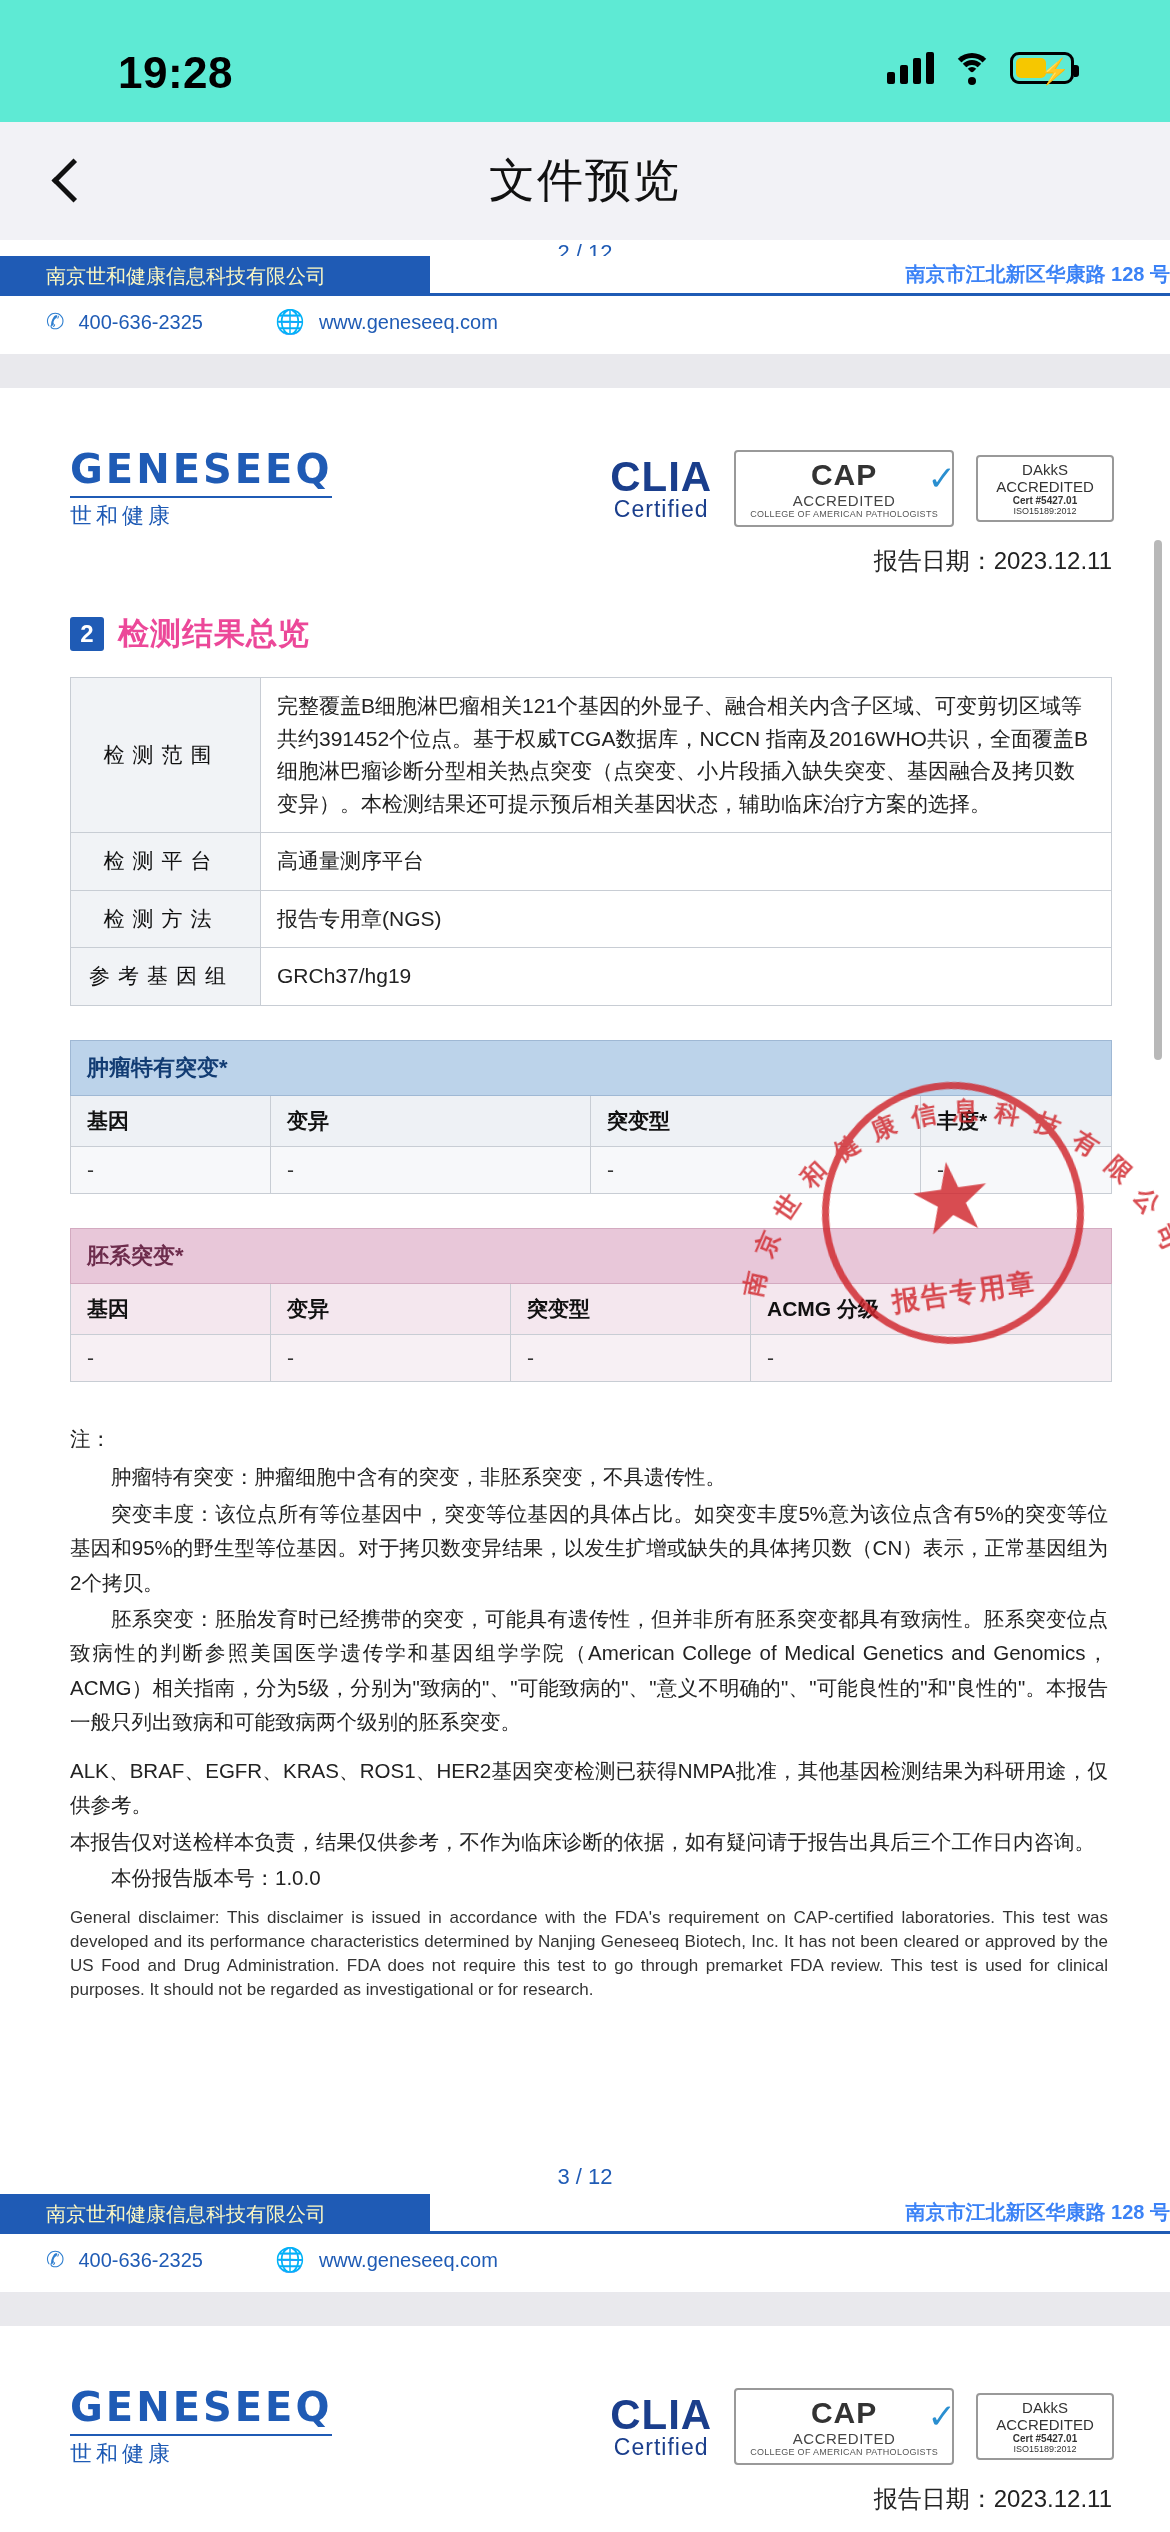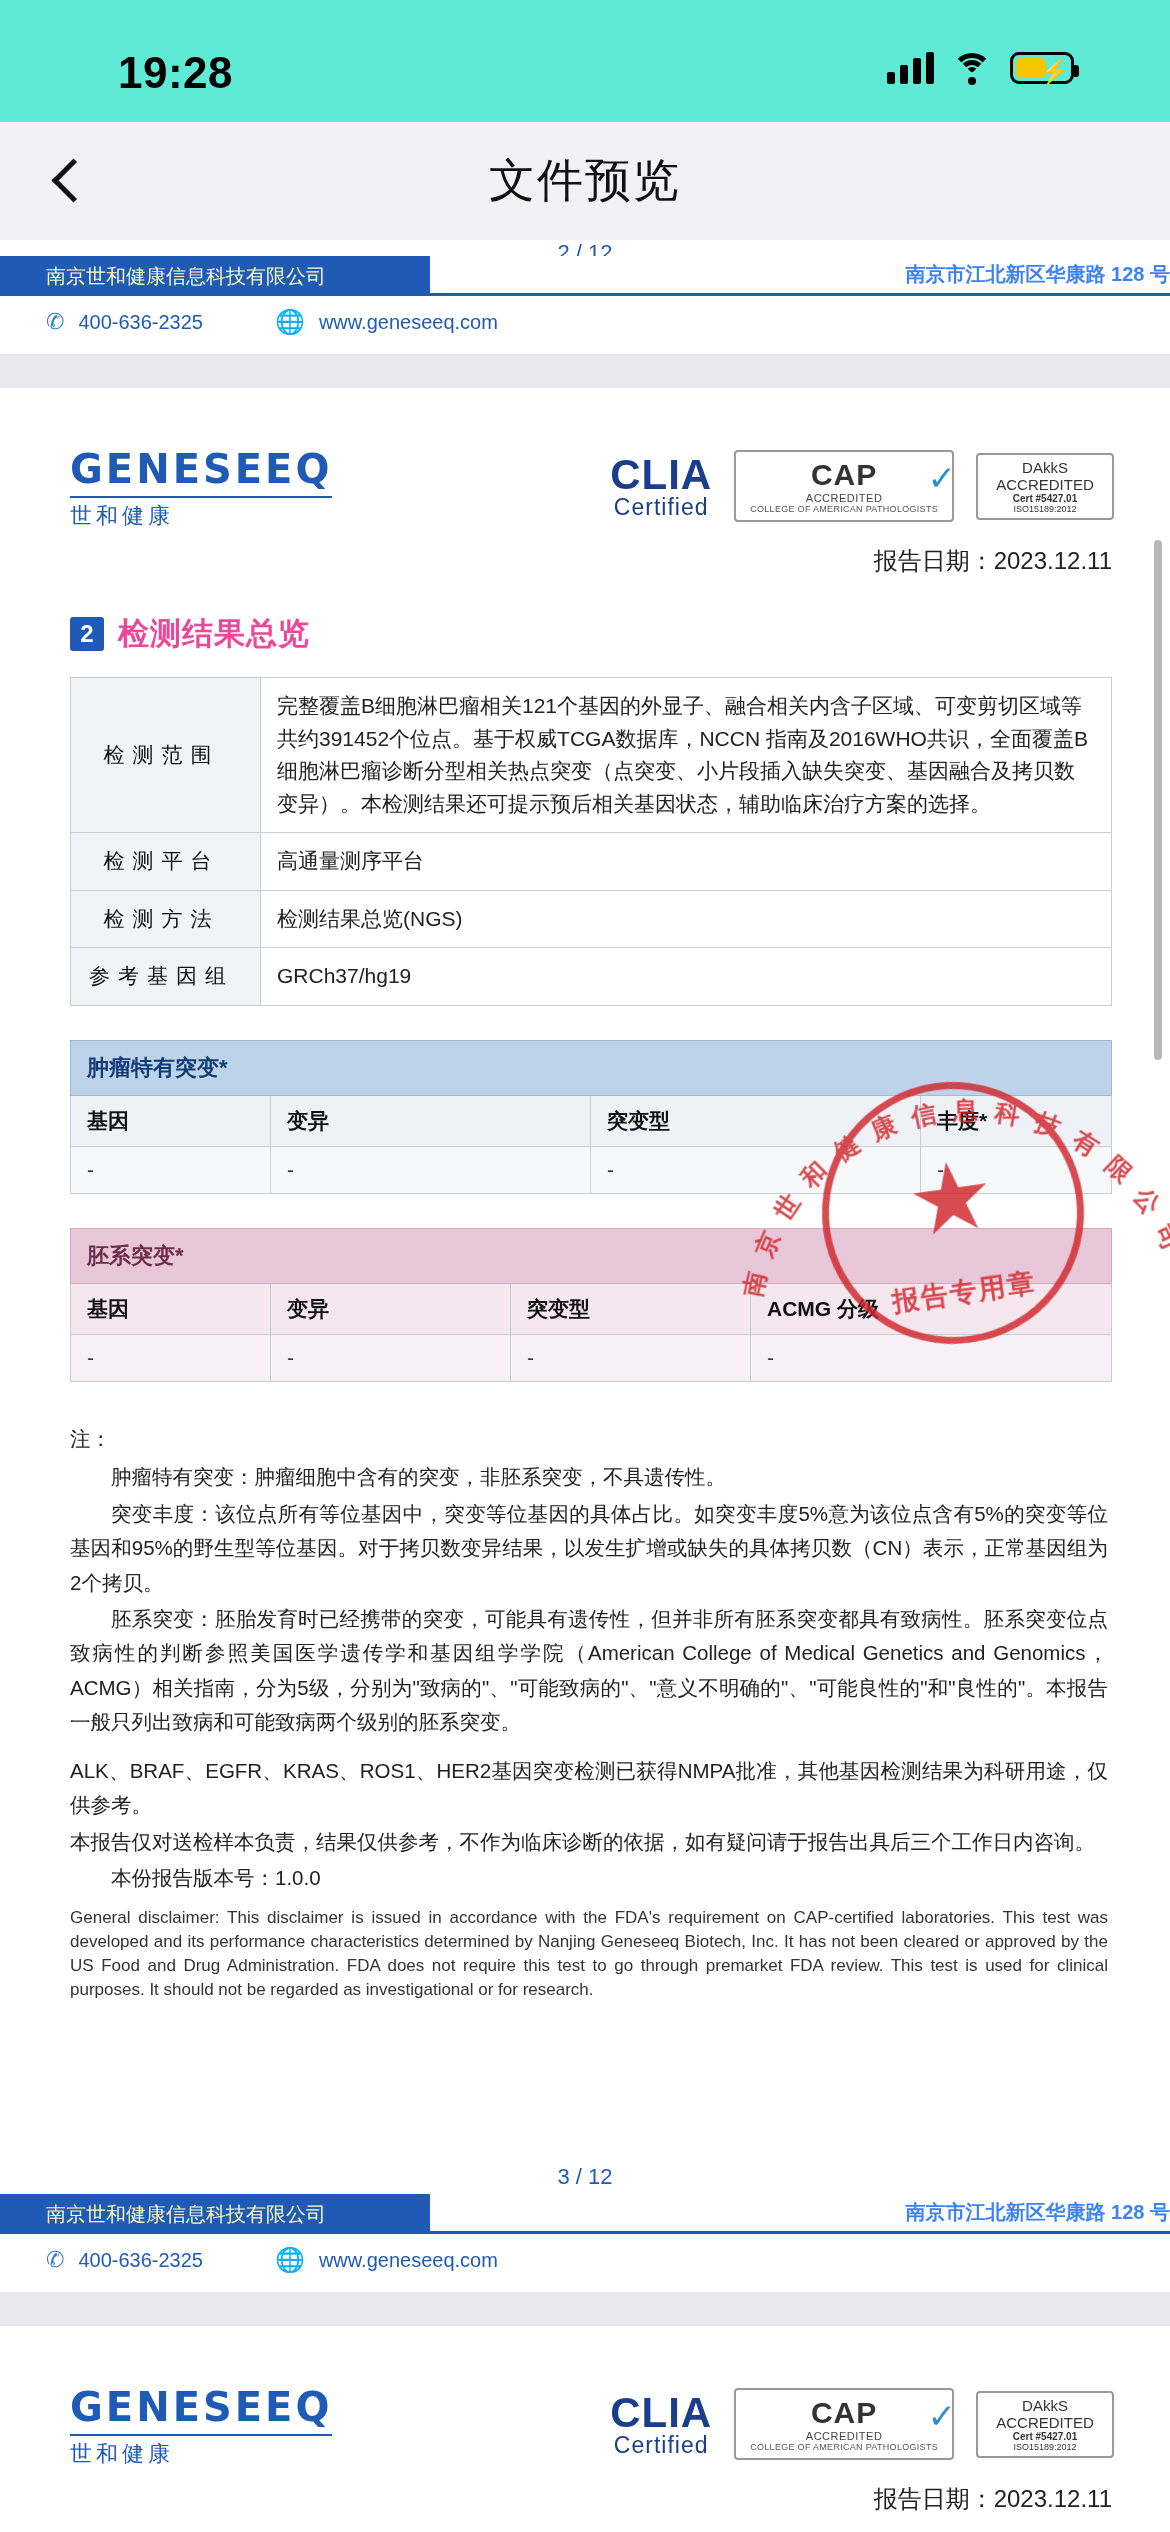--- a/index.html
+++ b/index.html
@@ -199,21 +199,21 @@
   }
   .certs { display: flex; align-items: center; gap: 22px; margin-top: 4px; }
   .clia { text-align: center; line-height: 1; }
   .clia .c1 { font-size: 42px; color: #1a3e8c; font-weight: bold; letter-spacing: 1px; }
   .clia .c2 { font-size: 23px; color: #1a3e8c; letter-spacing: 1px; }
   .cap {
     border: 2px solid #999; border-radius: 4px;
     padding: 6px 14px; text-align: center; position: relative;
   }
   .cap .cap1 { font-size: 30px; font-weight: bold; color: #333; letter-spacing: 1px; }
-  .cap .cap2 { font-size: 11px; color: #444; letter-spacing: 0.5px; }
+  .cap .cap2 { font-size: 15px; color: #444; letter-spacing: 0.5px; }
   .cap .cap3 { font-size: 9px; color: #555; letter-spacing: 0.3px; }
   .cap .check { position: absolute; right: -4px; top: 6px; color: #2a8fd0; font-size: 34px; }
   .iso { border: 2px solid #999; border-radius: 4px; padding: 4px 8px; text-align: center; width: 138px; }
   .iso .i1 { font-size: 15px; color: #333; }
   .iso .i2 { font-size: 10px; color: #333; font-weight: bold; }
   .iso .i3 { font-size: 9px; color: #333; }
   .report-date {
     text-align: right;
     font-size: 24px;
     color: #222;
@@ -472,21 +472,21 @@
           <tr>
             <td class="k">检测范围</td>
             <td>完整覆盖B细胞淋巴瘤相关121个基因的外显子、融合相关内含子区域、可变剪切区域等共约391452个位点。基于权威TCGA数据库，NCCN 指南及2016WHO共识，全面覆盖B细胞淋巴瘤诊断分型相关热点突变（点突变、小片段插入缺失突变、基因融合及拷贝数变异）。本检测结果还可提示预后相关基因状态，辅助临床治疗方案的选择。</td>
           </tr>
           <tr>
             <td class="k">检测平台</td>
             <td>高通量测序平台</td>
           </tr>
           <tr>
             <td class="k">检测方法</td>
-            <td>检测结果总览(NGS)</td>
+            <td>报告专用章(NGS)</td>
           </tr>
           <tr>
             <td class="k">参考基因组</td>
             <td>GRCh37/hg19</td>
           </tr>
         </tbody>
       </table>
 
       <table class="vtable">
         <tbody>

